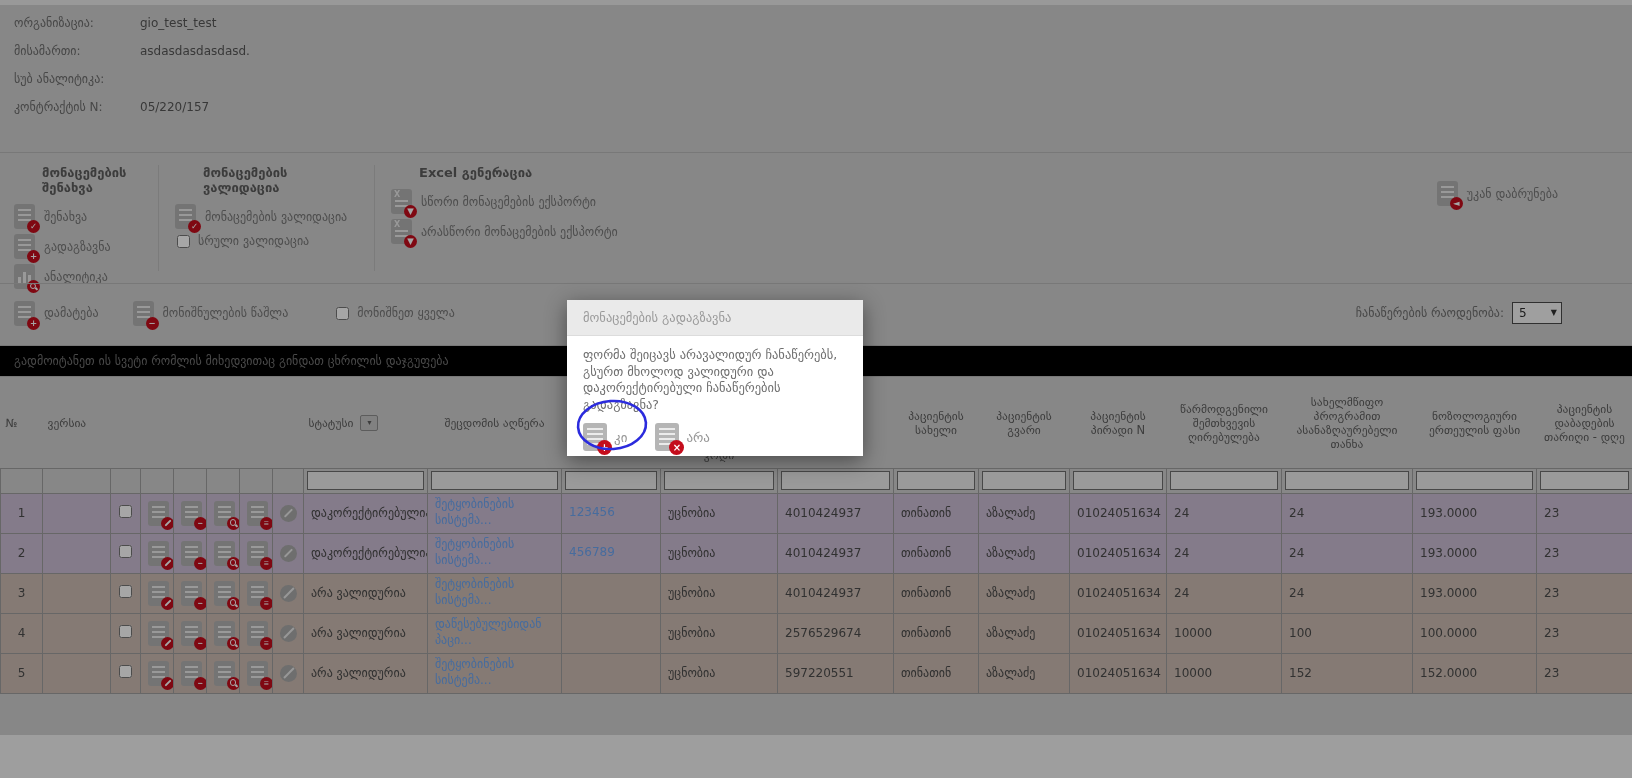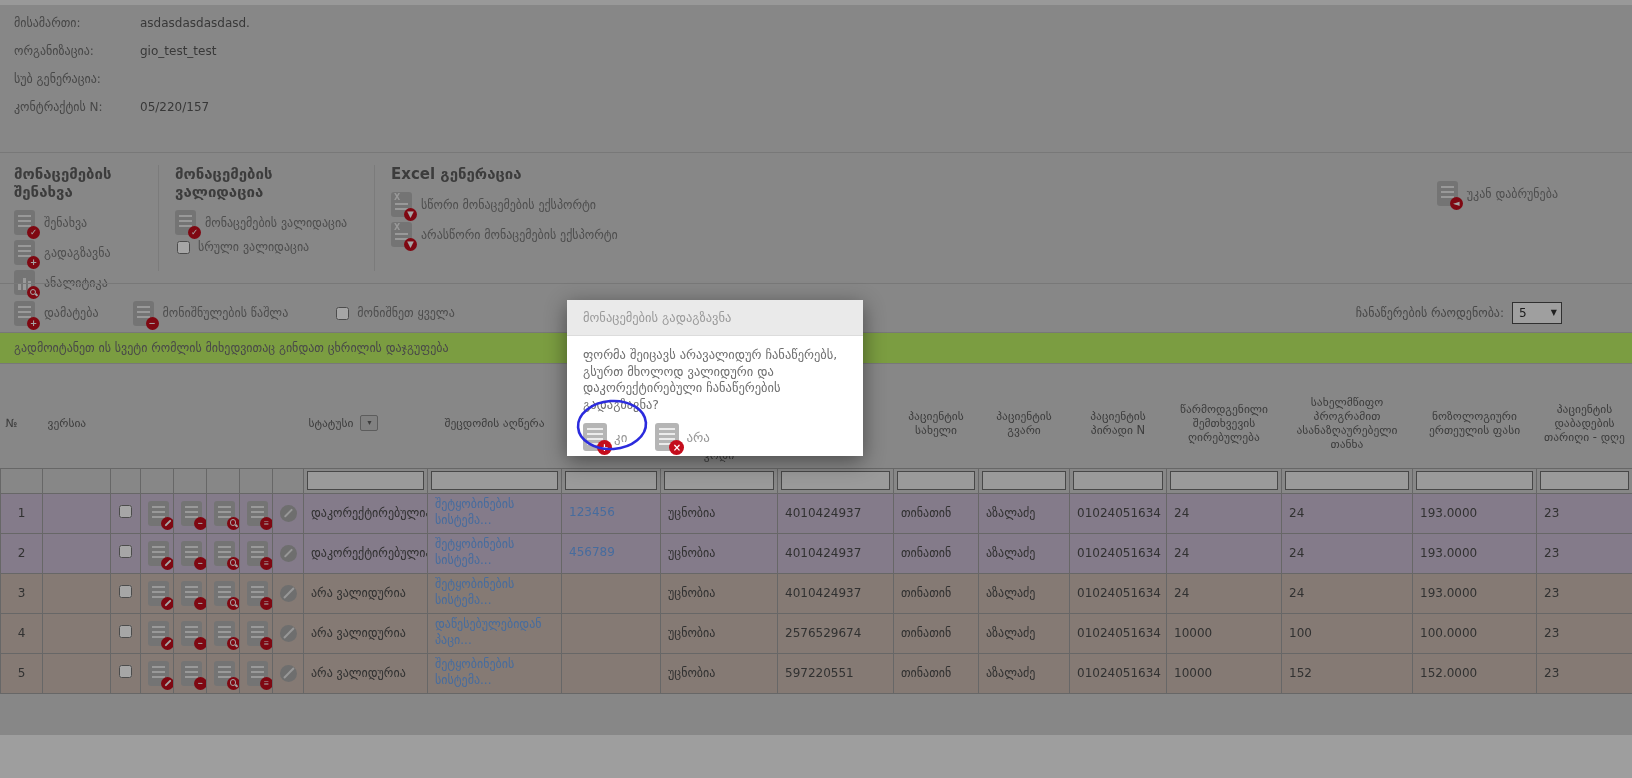--- a/index.html
+++ b/index.html
@@ -15,21 +15,21 @@
 
   .hr{position:absolute;left:0;right:0;height:1px;background:#b9b9b9;}
 
   
   .toolbar1{position:absolute;top:154px;left:0;right:0;height:128px;display:flex;
             padding:11px 14px;box-sizing:border-box;}
   .tgroup{flex:0 0 auto;}
   .g1{width:130px;}
   .g2{width:185px;border-left:1px solid #bdbdbd;padding-left:16px;margin-left:14px;}
   .g3{border-left:1px solid #bdbdbd;padding-left:16px;margin-left:14px;}
-  .tgroup-title{font-size:15px;font-weight:bold;color:#5d5d5d;margin-bottom:9px;}
+  .tgroup-title{font-size:13px;font-weight:bold;color:#5d5d5d;margin-bottom:9px;margin-left:28px;}
   .titem{display:flex;align-items:center;gap:9px;margin-bottom:5px;font-size:12px;
          color:#787878;cursor:pointer;background:none;border:none;padding:0;
          font-family:"DejaVu Sans",sans-serif;}
   .back{position:absolute;top:181px;right:74px;}
 
   
   .dicon{position:relative;display:inline-block;width:21px;height:25px;background:#b2b2b2;
          border-radius:3px;flex:0 0 auto;vertical-align:middle;}
   .dicon .lines{position:absolute;left:4px;top:5px;width:13px;height:15px;
          background:repeating-linear-gradient(to bottom,#ebebeb 0 2px,transparent 2px 5px);}
@@ -64,21 +64,21 @@
   .cbitem{display:flex;align-items:center;gap:8px;font-size:12px;color:#787878;margin-left:14px;}
   input[type=checkbox]{width:13px;height:13px;margin:0;}
   .records{position:absolute;top:302px;right:70px;display:flex;align-items:center;gap:8px;
            font-size:12px;color:#6f6f6f;}
   .selectbox{position:relative;width:50px;height:22px;background:#f4f4f4;border:1px solid #4a4a4a;
            font-size:12px;color:#2c2c2c;line-height:20px;padding-left:6px;box-sizing:border-box;
            cursor:pointer;}
   .selectbox::after{content:"▼";position:absolute;right:4px;top:0;font-size:8px;color:#333;
            line-height:20px;}
 
-  .groupbar{position:absolute;top:332px;left:0;right:0;height:32px;background:#bef264;
+  .groupbar{position:absolute;top:345px;left:0;right:0;height:32px;background:#000000;
             border-top:1px solid #b9b9b9;border-bottom:1px solid #b9b9b9;line-height:30px;
             padding-left:14px;font-size:12px;color:#707070;box-sizing:border-box;}
 
   
   .tablewrap{position:absolute;top:378px;left:0;}
   table{border-collapse:collapse;width:1632px;table-layout:fixed;}
   th{height:90px;font-size:11.5px;font-weight:normal;color:#5e5e5e;text-align:center;
      padding:2px 5px;vertical-align:middle;box-sizing:border-box;}
   th.left{text-align:left;}
   th.bottom{vertical-align:bottom;padding-bottom:6px;}
@@ -123,29 +123,29 @@
   .annot{position:absolute;left:574px;top:397px;z-index:70;pointer-events:none;}
 </style>
 </head>
 <body>
 
 <div class="app">
   <div class="topstrip"></div>
 
   <div class="info" id="info-rows">
       <div class="info-row">
+        <span class="info-label">ორგანიზაცია:</span>
+        <span class="info-value">gio_test_test</span>
+      </div>
+      <div class="info-row">
         <span class="info-label">მისამართი:</span>
         <span class="info-value">asdasdasdasdasd.</span>
       </div>
       <div class="info-row">
-        <span class="info-label">ორგანიზაცია:</span>
-        <span class="info-value">gio_test_test</span>
-      </div>
-      <div class="info-row">
-        <span class="info-label">სუბ გენერაცია:</span>
+        <span class="info-label">სუბ ანალიტიკა:</span>
       </div>
       <div class="info-row">
         <span class="info-label">კონტრაქტის N:</span>
         <span class="info-value">05/220/157</span>
       </div>
     </div>
 
   <div class="hr" style="top:152px;"></div>
 
   <div class="toolbar1" id="toolbar-groups">

